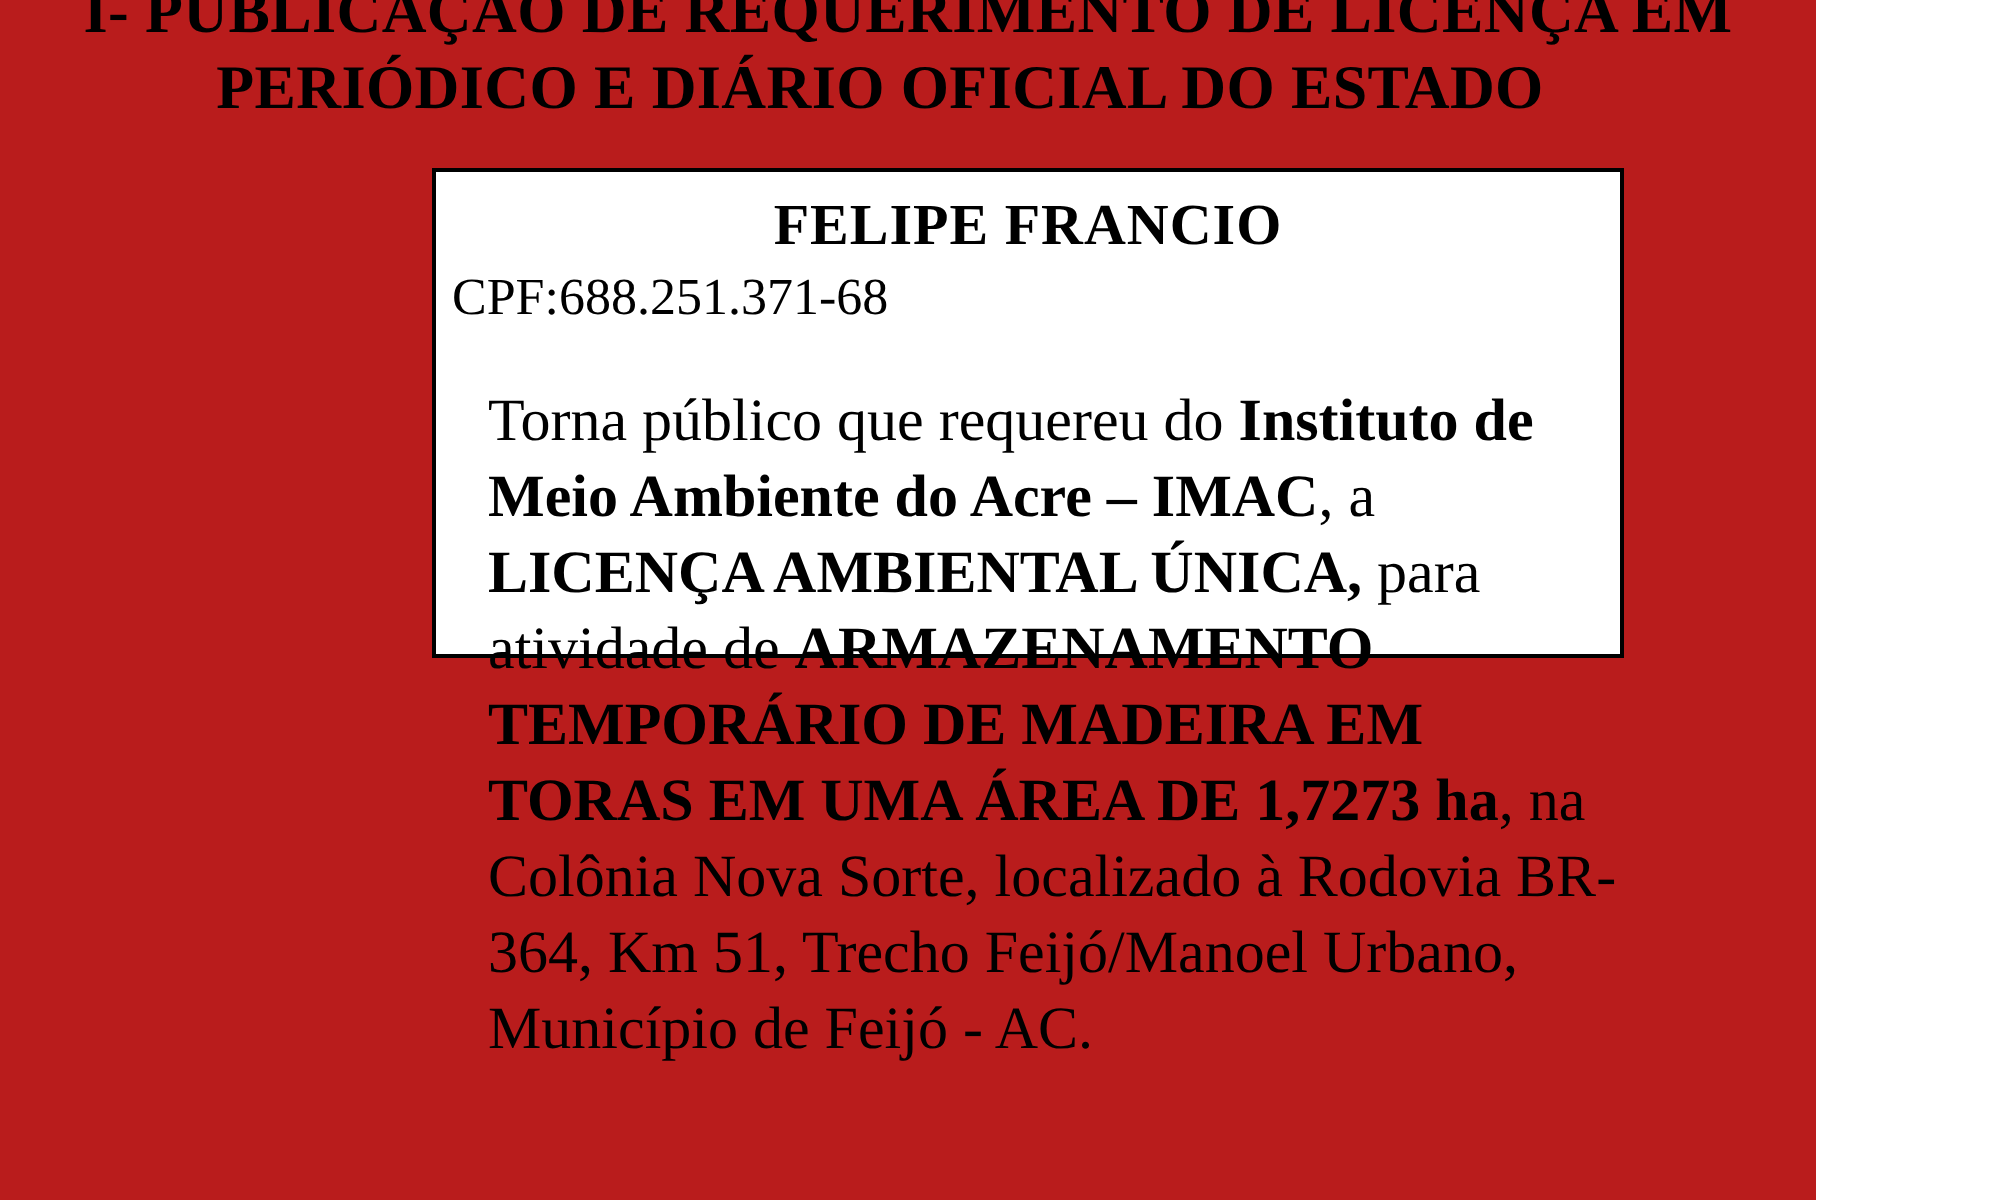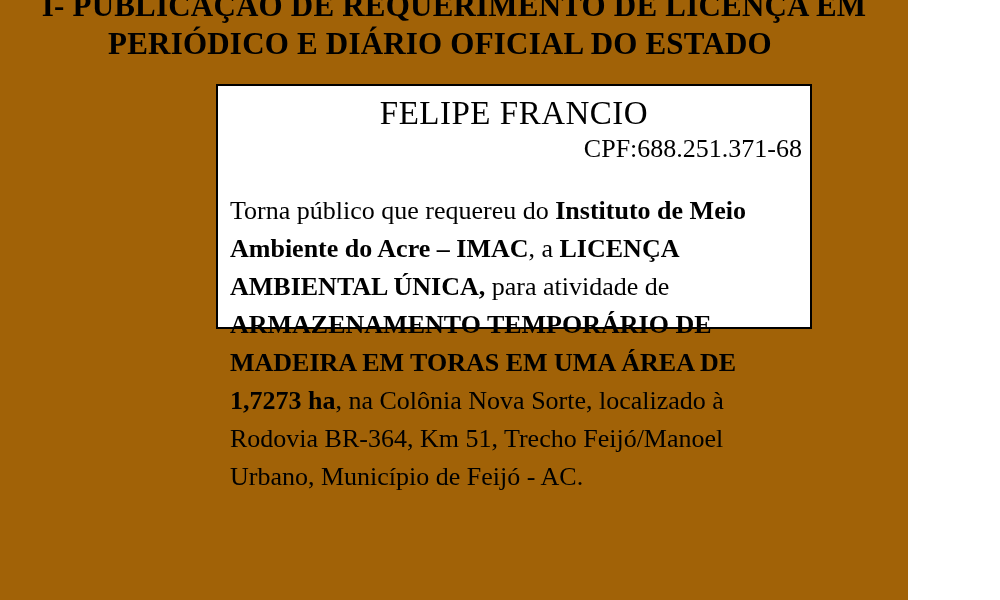--- a/index.html
+++ b/index.html
@@ -11,21 +11,21 @@
     width: 1000px;
     height: 600px;
     overflow: hidden;
     font-family: "Liberation Serif", serif;
     color: #000000;
   }
   .page {
     position: relative;
     width: 908px;
     height: 600px;
-    background: #a16207;
+    background: #b91c1c;
   }
   .doc-heading {
     text-align: center;
     font-family: "Liberation Serif", serif;
     font-weight: bold;
     font-size: 31px;
     line-height: 40px;
     letter-spacing: 0.2px;
     margin: 0;
     padding: 0 40px;
@@ -53,37 +53,37 @@
     padding: 10px 0 0 0;
     background: #ffffff;
     height: 245px;
     overflow: visible;
   }
   .notice-inner {
     padding: 0 8px;
   }
   .notice-name {
     text-align: center;
-    font-weight: normal;
-    font-size: 33px;
+    font-weight: bold;
+    font-size: 29px;
     line-height: 34px;
     letter-spacing: 0.5px;
   }
   .notice-cpf {
-    text-align: right;
+    text-align: left;
     font-size: 26px;
     line-height: 34px;
     margin-top: 2px;
   }
   .notice-body {
     position: absolute;
-    left: 222px;
+    left: 236px;
     top: 192px;
     width: 592px;
-    font-size: 26px;
+    font-size: 30px;
     line-height: 38px;
     text-align: justify;
     text-justify: inter-word;
     padding: 0 8px;
     box-sizing: border-box;
   }
   .notice-body p {
     margin: 0;
     text-align: justify;
   }

